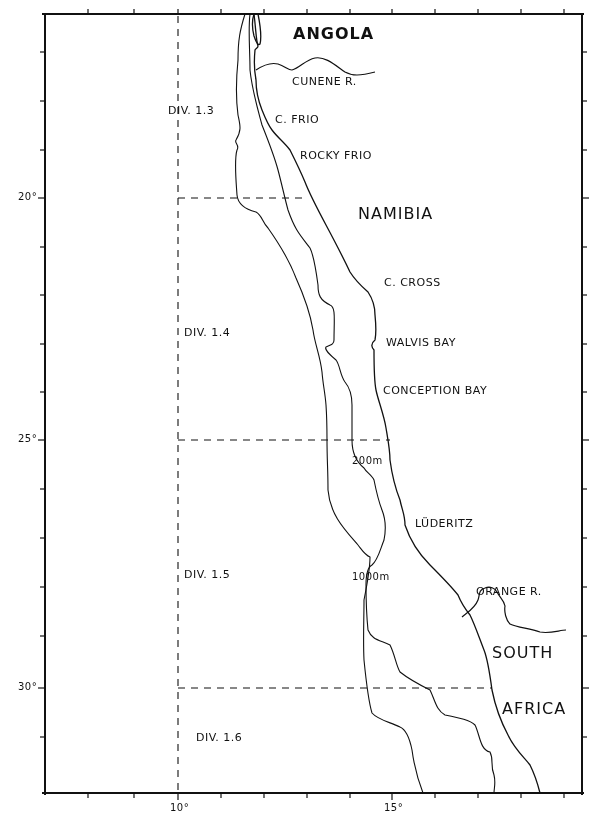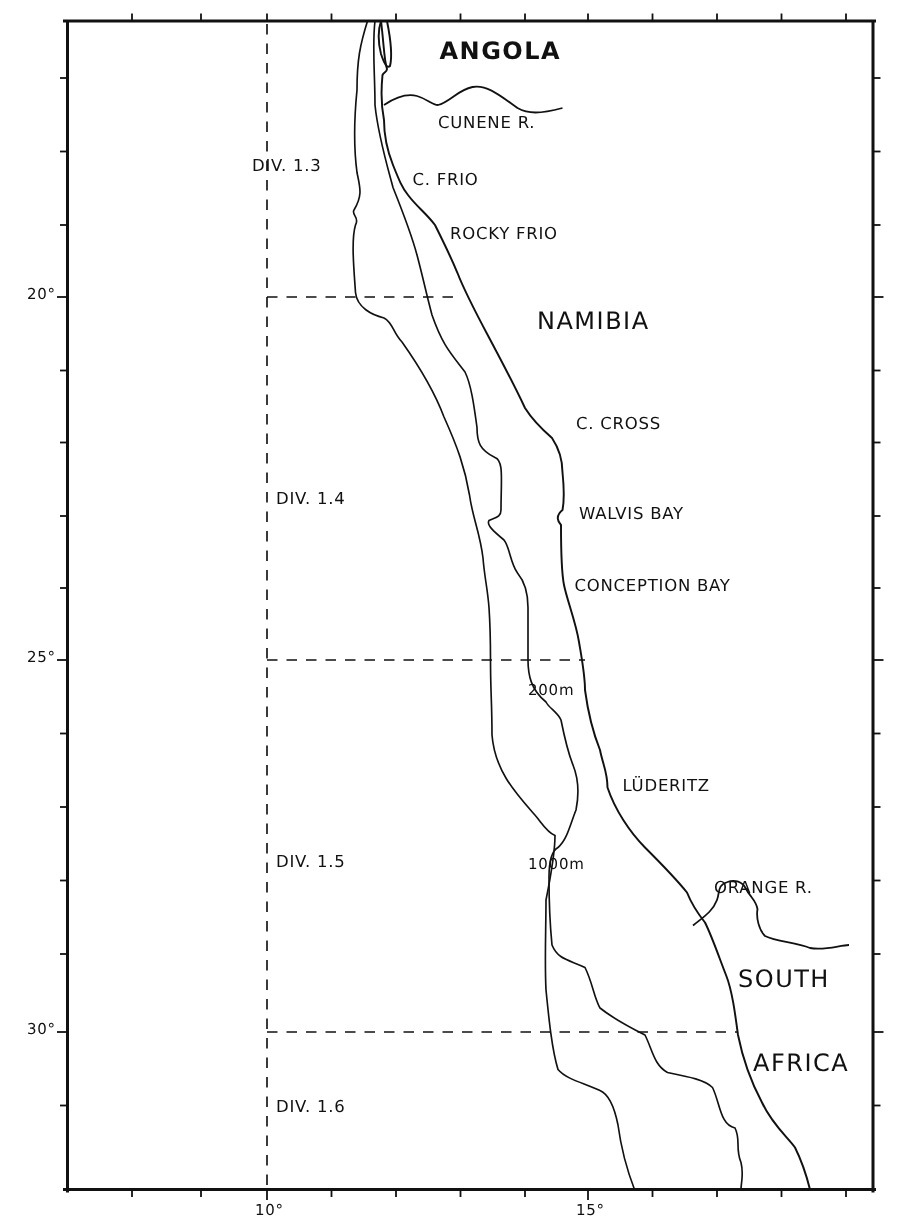--- a/index.html
+++ b/index.html
@@ -138,16 +138,16 @@
 <div class="lbl place" style="left:300px; top:149px;">ROCKY FRIO</div>
 <div class="lbl place" style="left:360px; top:276px;padding-left:24px;">C. CROSS</div>
 <div class="lbl place" style="left:386px; top:336px;">WALVIS BAY</div>
 <div class="lbl place" style="left:383px; top:384px;">CONCEPTION BAY</div>
 <div class="lbl place" style="left:415px; top:517px;">LÜDERITZ</div>
 <div class="lbl place" style="left:476px; top:585px;">ORANGE R.</div>
 
 <div class="lbl div-lbl" style="left:168px; top:104px;">DIV. 1.3</div>
 <div class="lbl div-lbl" style="left:184px; top:326px;">DIV. 1.4</div>
 <div class="lbl div-lbl" style="left:184px; top:568px;">DIV. 1.5</div>
-<div class="lbl div-lbl" style="left:184px; top:731px;">DIV. 1.6</div>
+<div class="lbl div-lbl" style="left:196px; top:731px;">DIV. 1.6</div>
 
 <div class="lbl depth" style="left:352px; top:455px;">200m</div>
 <div class="lbl depth" style="left:352px; top:571px;">1000m</div>
 
 </body></html>

